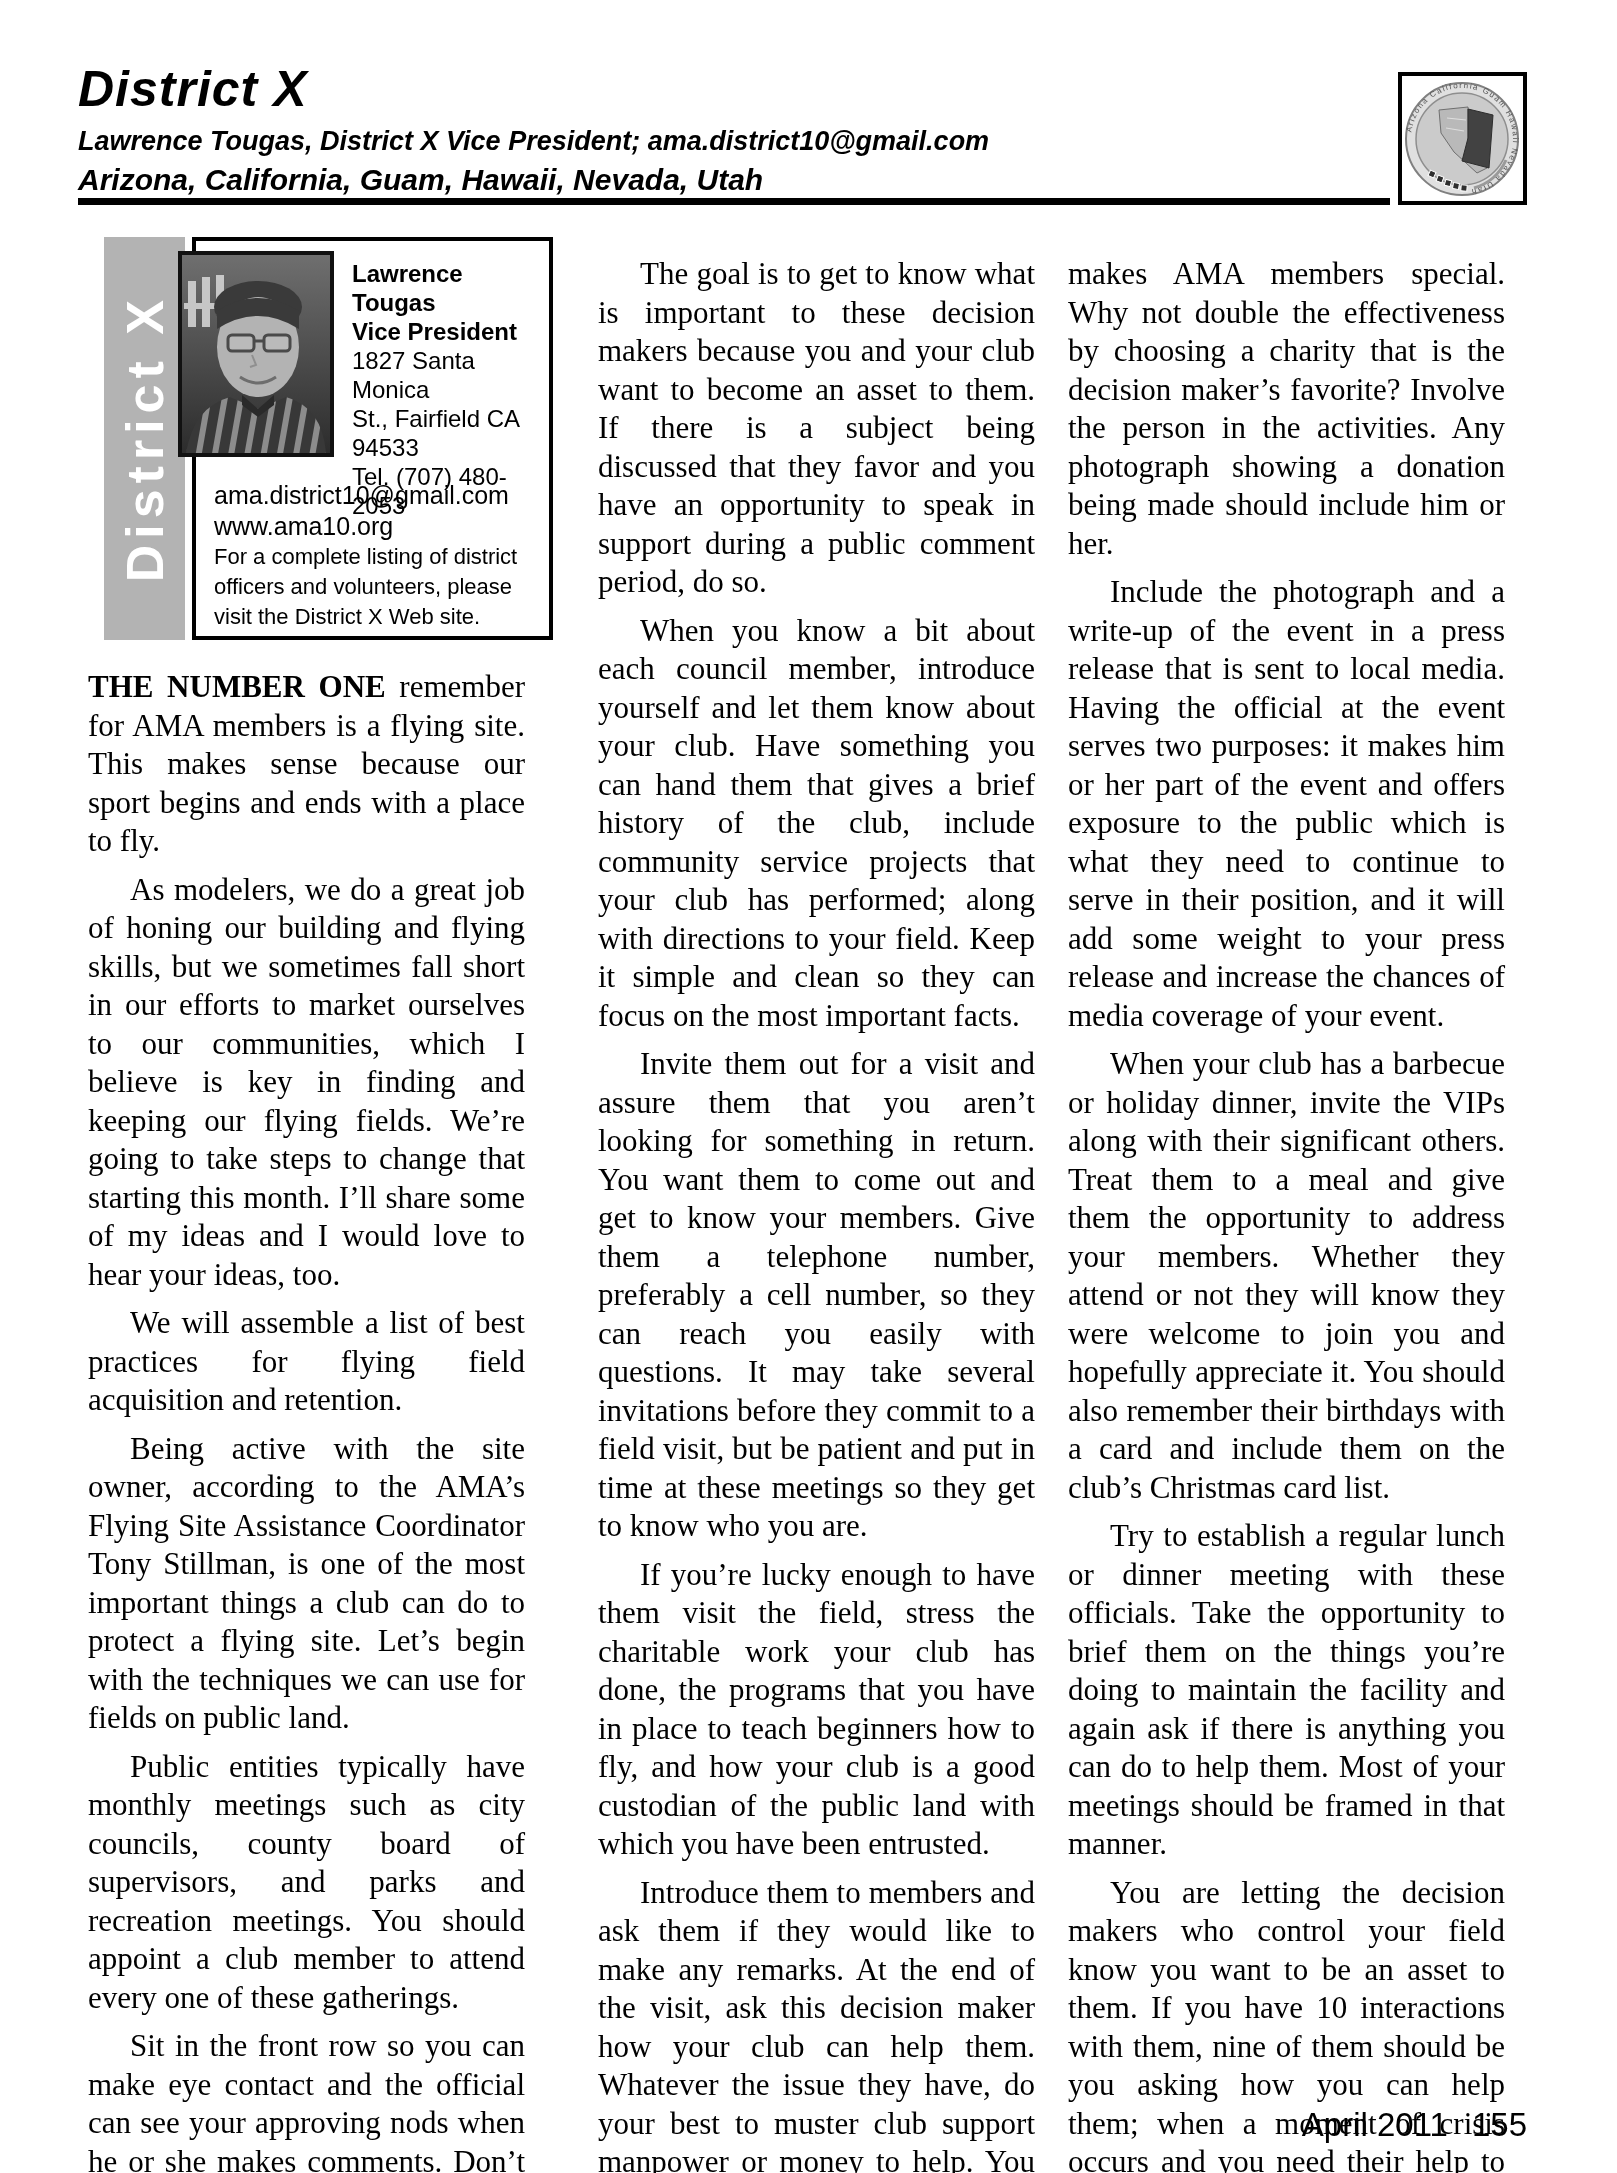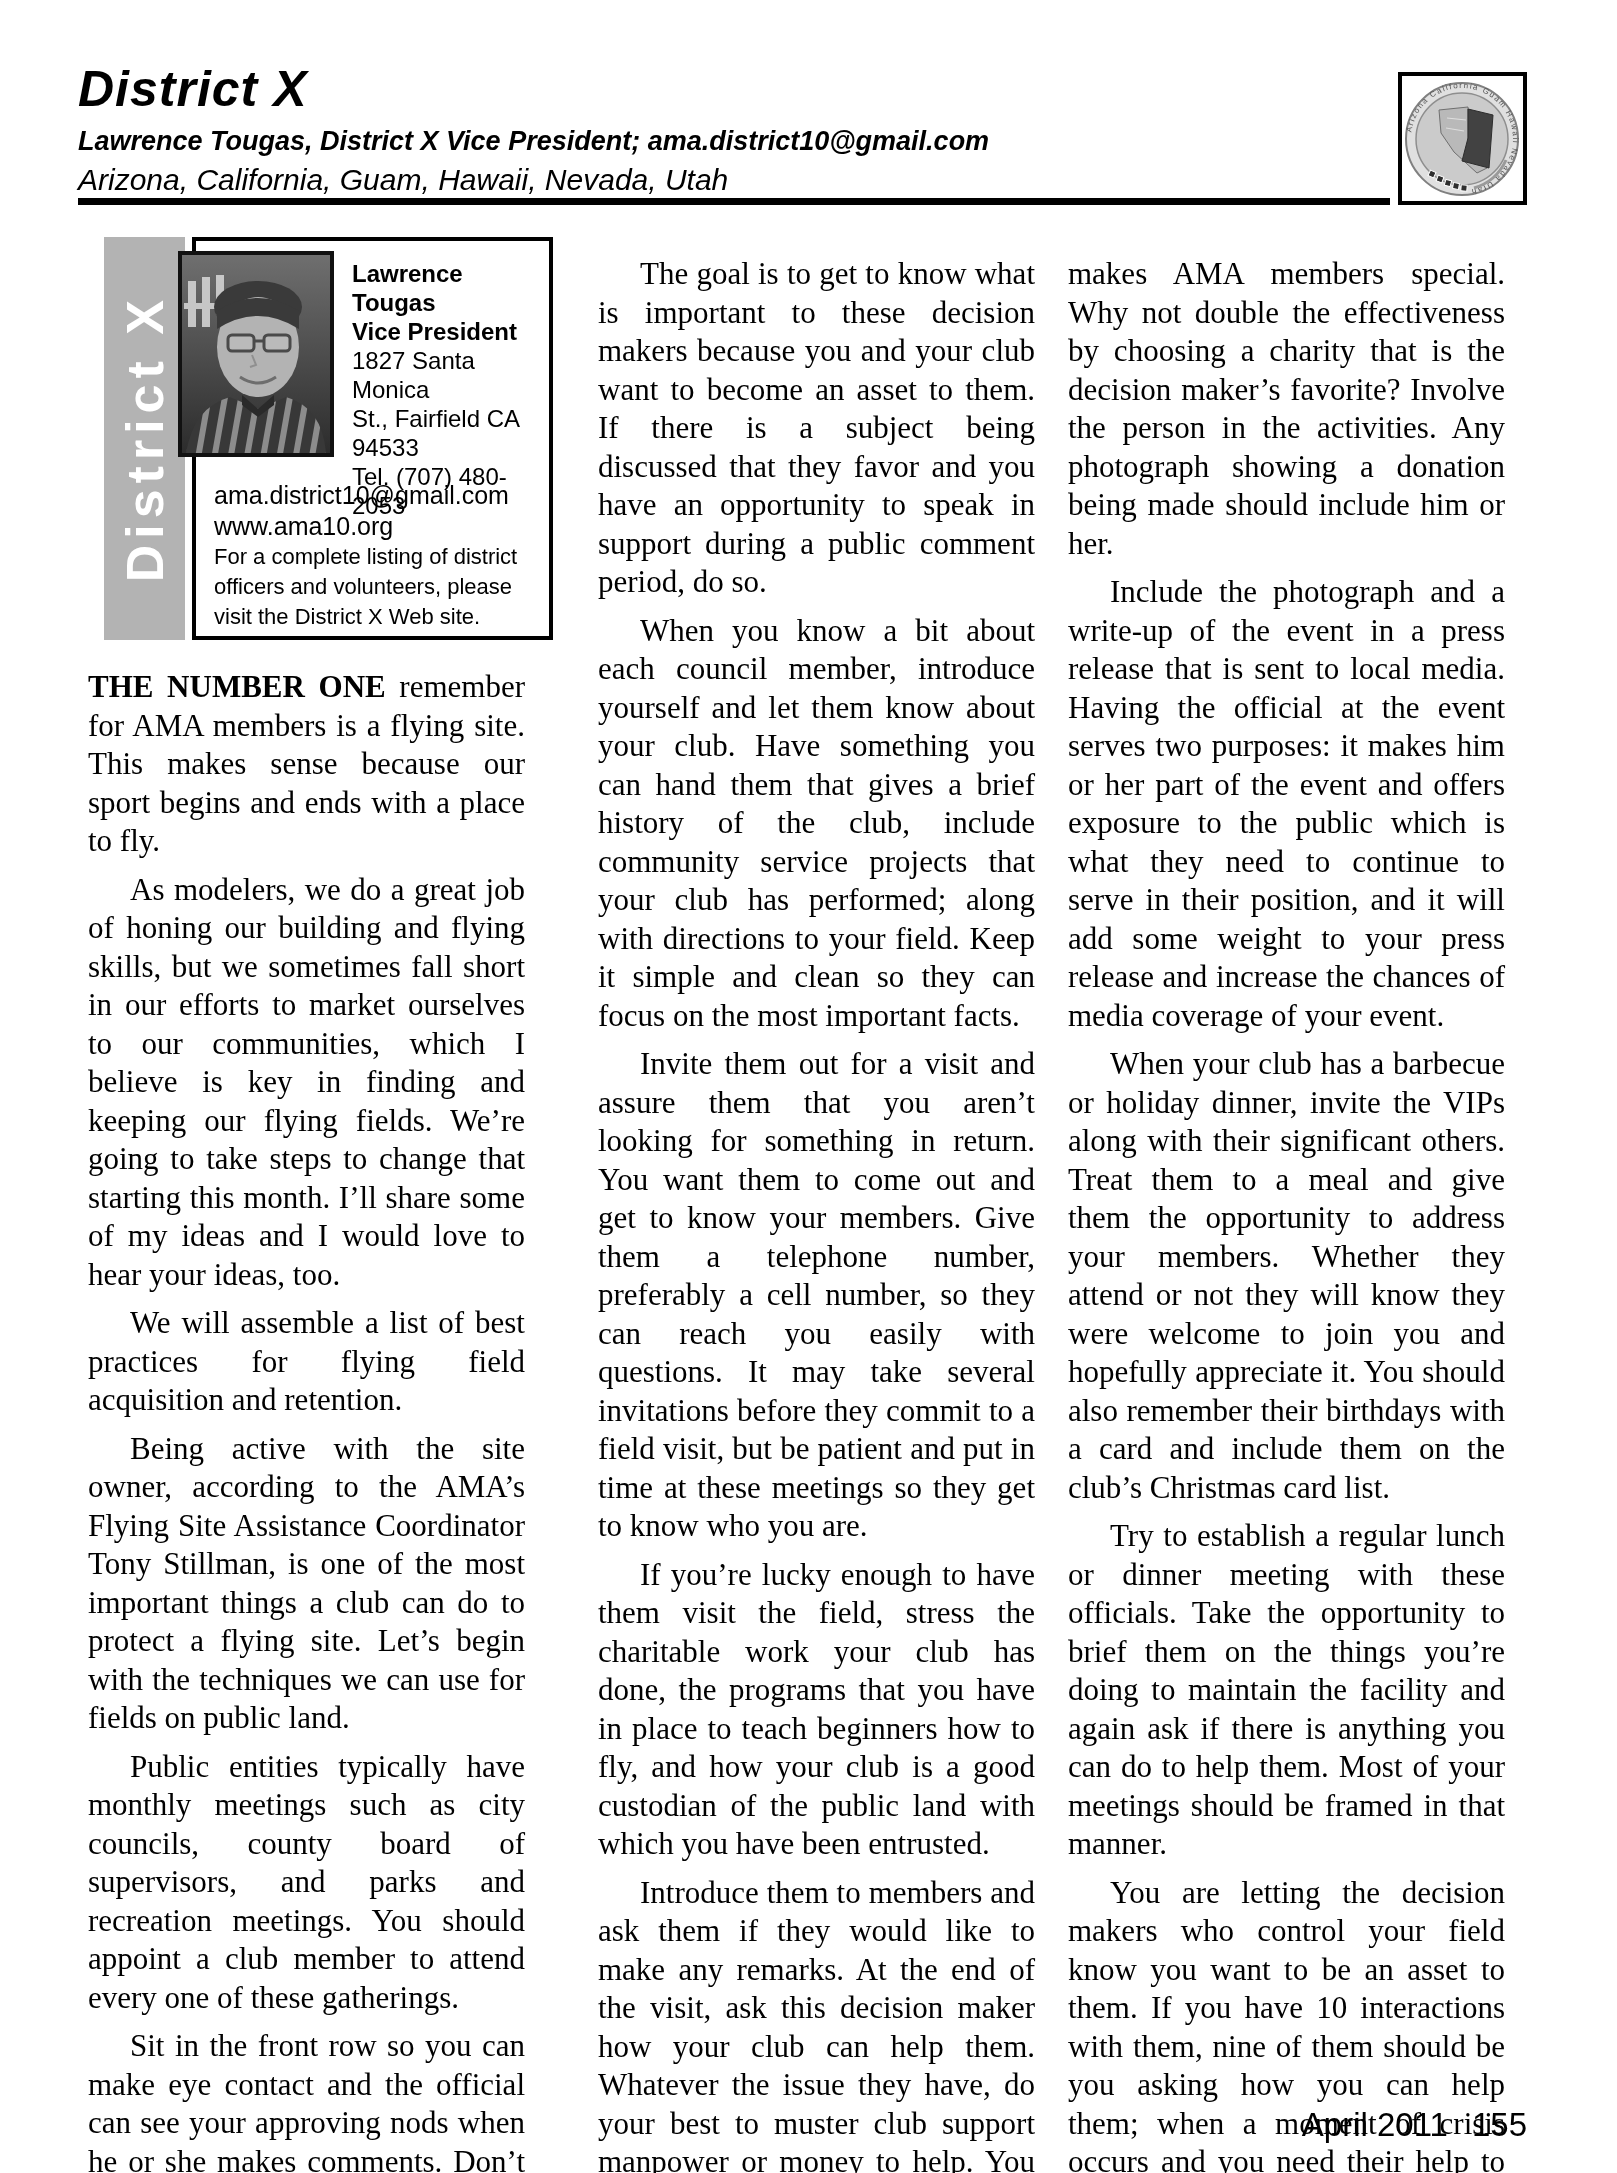--- a/index.html
+++ b/index.html
@@ -8,21 +8,21 @@
     font-family:"Liberation Serif",serif;overflow:hidden;
   }
   
   .hdr-title{position:absolute;left:78px;top:60px;
     font-family:"Liberation Sans",sans-serif;font-weight:bold;font-style:italic;
     font-size:50px;letter-spacing:1px;}
   .hdr-byline{position:absolute;left:78px;top:126px;
     font-family:"Liberation Sans",sans-serif;font-weight:bold;font-style:italic;
     font-size:27px;}
   .hdr-states{position:absolute;left:78px;top:163px;
-    font-family:"Liberation Sans",sans-serif;font-weight:normal;font-style:italic;
+    font-family:"Liberation Sans",sans-serif;font-weight:bold;font-style:italic;
     font-size:30px;}
   .hdr-rule{position:absolute;left:78px;top:198px;width:1312px;height:7px;background:#000;}
   .logo-box{position:absolute;left:1398px;top:72px;width:129px;height:133px;
     border:4px solid #000;background:#fff;box-sizing:border-box;}
   .logo-box svg{width:100%;height:100%;display:block;}
   
   .sidebar{position:absolute;left:104px;top:237px;width:449px;height:403px;}
   .side-gray{position:absolute;left:0;top:0;width:81px;height:403px;background:#b3b3b3;
     display:flex;align-items:center;justify-content:center;}
   .side-vert{writing-mode:vertical-rl;transform:rotate(180deg);

